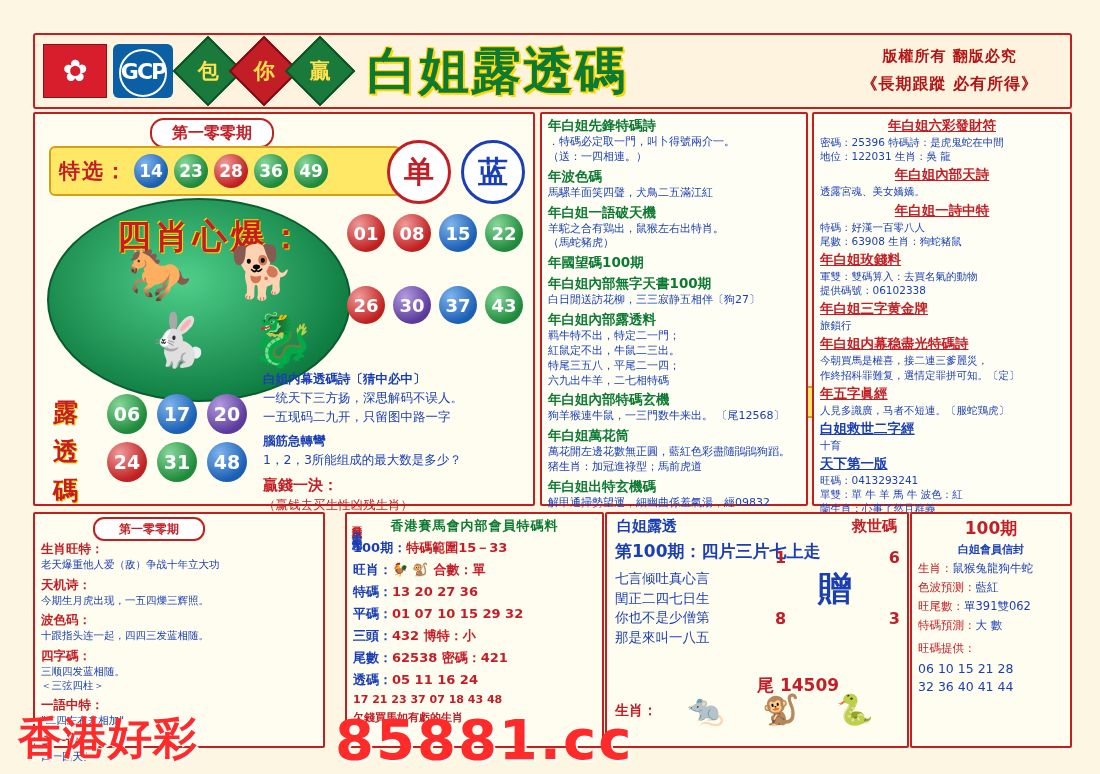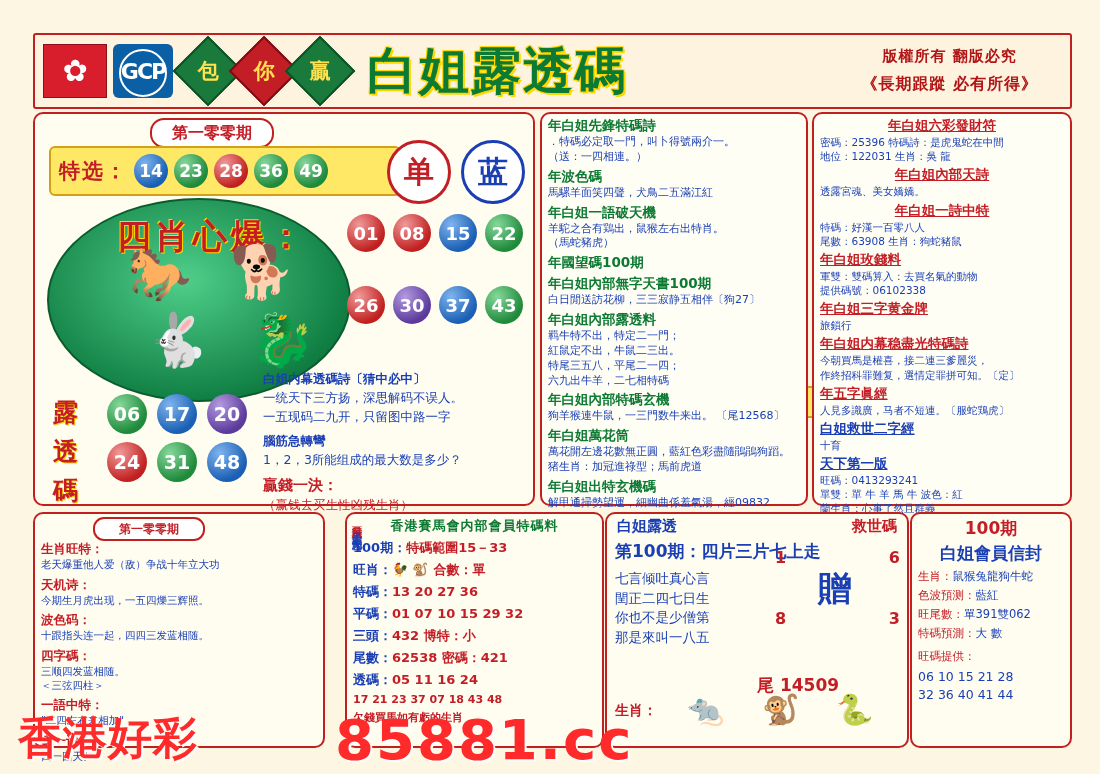--- a/index.html
+++ b/index.html
@@ -33,21 +33,21 @@
   .title-main{
     margin-left:22px;font-size:50px;font-weight:bold;color:#0d7a33;
     text-shadow:2px 2px 0 #ffd700, -1px -1px 0 #ffd700, 1px -1px 0 #ffd700, -1px 1px 0 #ffd700;
     letter-spacing:2px;font-family:"DejaVu Sans",sans-serif;
   }
   .hdr-right{margin-left:auto;margin-right:32px;text-align:center;color:#b11515;}
   .hdr-right .l1{font-size:15px;font-weight:bold;letter-spacing:1px;}
   .hdr-right .l2{font-size:16px;font-weight:bold;margin-top:8px;letter-spacing:1px;}
 
   
-  .panel{position:absolute;border:2px solid #c02020;background:#fffdf2;border-radius:10px;}
+  .panel{position:absolute;border:2px solid #c02020;background:#fffdf2;border-radius:2px;}
   .left-panel{left:33px;top:112px;width:498px;height:390px;background:#fffdf0;}
   .period-badge{
     position:absolute;left:115px;top:4px;width:120px;height:26px;background:#fff;
     border:2px solid #c02020;border-radius:14px;color:#c31e26;font-size:16px;font-weight:bold;
     display:flex;align-items:center;justify-content:center;
   }
   .tesxuan-row{position:absolute;left:14px;top:32px;width:348px;height:46px;background:#ffe866;border:2px solid #d4a017;border-radius:6px;display:flex;align-items:center;}
   .tesxuan-label{font-size:21px;font-weight:bold;color:#c31e26;margin-left:8px;letter-spacing:2px;}
   .ball{border-radius:50%;display:flex;align-items:center;justify-content:center;color:#fff;font-weight:bold;}
   .tesxuan-row .ball{width:34px;height:34px;font-size:17px;margin-left:6px;}
@@ -129,21 +129,21 @@
   .bl4 .poem{margin:6px 8px;color:#1a3fb4;font-size:13.5px;line-height:1.45;width:150px;}
   .bl4 .zeng{position:absolute;left:168px;top:52px;width:120px;text-align:center;}
   .bl4 .zeng .big{font-size:34px;color:#1a3fb4;font-weight:bold;}
   .bl4 .nums{position:absolute;left:168px;top:34px;width:125px;color:#c31e26;font-size:16px;font-weight:bold;}
   .bl4 .nums .row{display:flex;justify-content:space-between;margin-bottom:42px;}
   .bl4 .wei{position:absolute;left:150px;top:160px;color:#c31e26;font-size:17px;font-weight:bold;}
   .bl4 .shengxiao{position:absolute;left:8px;top:188px;color:#c31e26;font-size:14px;font-weight:bold;}
   .bl4 .icons{position:absolute;left:80px;top:178px;font-size:30px;letter-spacing:14px;}
 
   .bl5 .p{margin:3px 0 0 0;text-align:center;color:#c31e26;font-size:17px;font-weight:bold;}
-  .bl5 .ttl{text-align:center;color:#1a3fb4;font-size:17px;font-weight:bold;margin-top:2px;}
+  .bl5 .ttl{text-align:center;color:#1a3fb4;font-size:11px;font-weight:bold;margin-top:2px;}
   .bl5 .row{margin:4px 6px 0 6px;font-size:11.5px;color:#c31e26;}
   .bl5 .row .b{color:#1a3fb4;}
   .bl5 .big{margin:4px 6px 0 6px;font-size:12.5px;color:#1a3fb4;line-height:1.4;}
 
   
   .wm{position:absolute;left:0;bottom:2px;width:1100px;height:62px;pointer-events:none;}
   .wm .hk{position:absolute;left:18px;bottom:4px;font-size:44px;font-weight:bold;color:#ff2a2a;
      text-shadow:2px 2px 0 #ffffff;letter-spacing:1px;}
   .wm .num{position:absolute;left:335px;bottom:0px;font-size:56px;font-weight:bold;color:#ff2a2a;
      text-shadow:2px 2px 0 #ffffff;letter-spacing:2px;}

